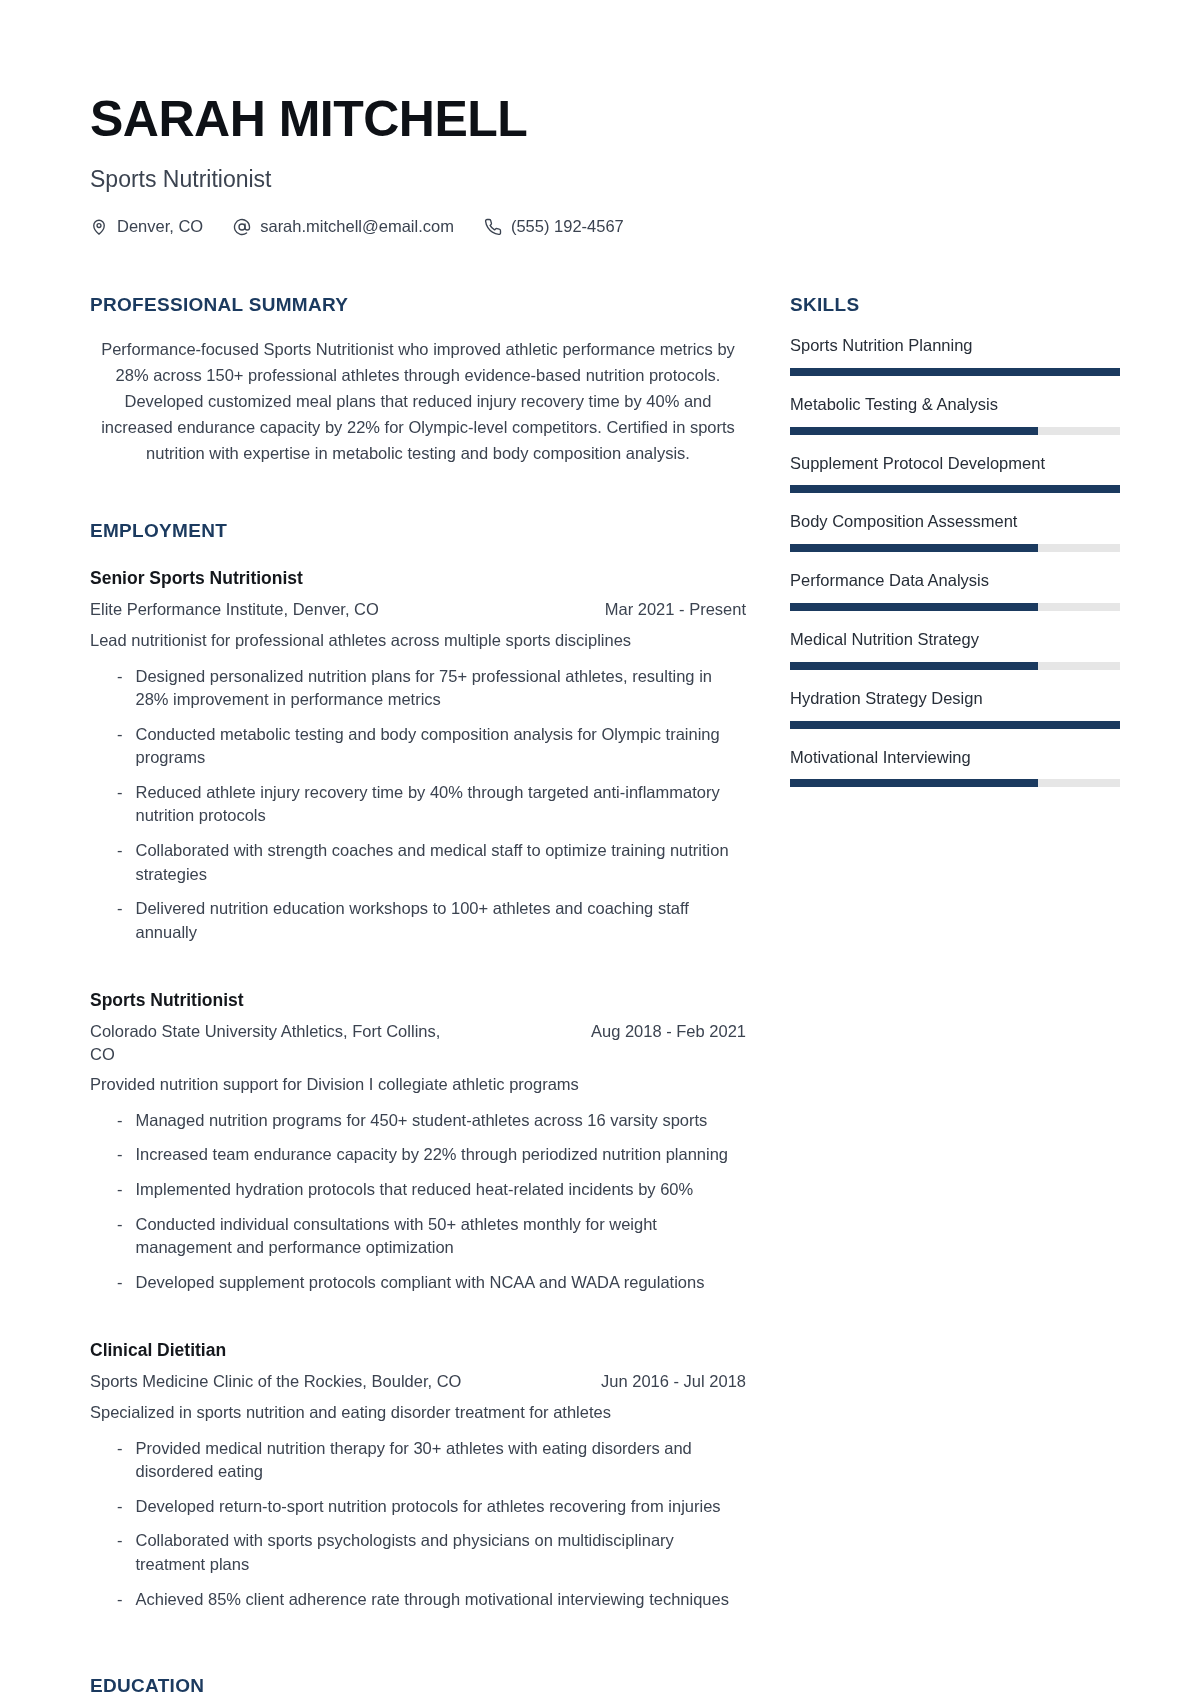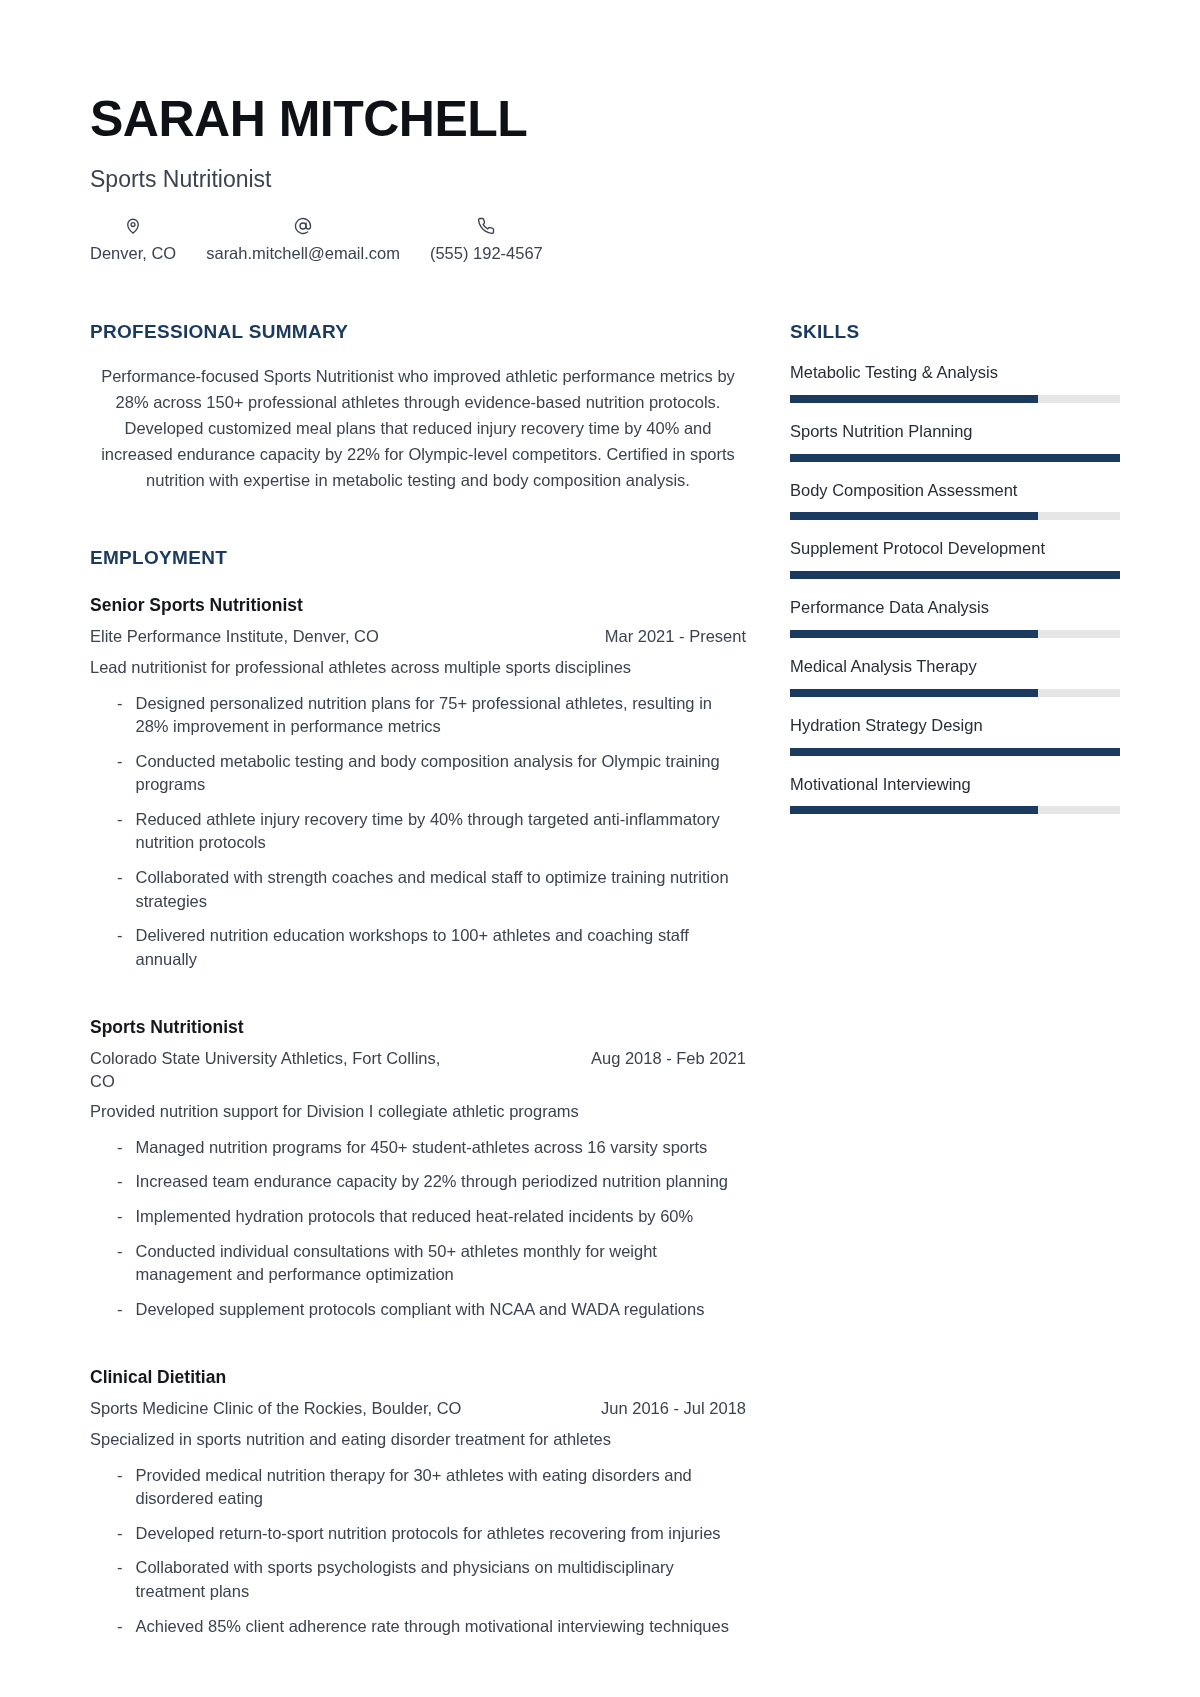--- a/index.html
+++ b/index.html
@@ -14,21 +14,21 @@
   
   .name {
     font-size:50px; font-weight:700; line-height:1;
     letter-spacing:-0.5px; color:var(--name, #0e1116);
   }
   .person-title { margin-top:22px; font-size:23px; font-weight:400; color:var(--text, #3b4350); }
   .contact-row {
     margin-top:24px; display:flex; align-items:center; gap:30px;
     font-size:16.5px; color:var(--text, #3b4350);
   }
-  .contact-item { display:flex; align-items:center; gap:9px;flex-direction:column; }
+  .contact-item { display:flex; align-items:center; gap:9px; }
   .contact-item svg { width:18px; height:18px; stroke:var(--text, #3b4350); fill:none; stroke-width:1.8; stroke-linecap:round; stroke-linejoin:round; display:block; }
 
   
   .columns { display:flex; margin-top:58px; align-items:flex-start; }
   .col-left  { flex:none; width:656px; }
   .col-right { flex:none; width:330px; margin-left:44px; }
 
   .section-heading {
     font-size:19px; font-weight:700; letter-spacing:0.3px;
     color:var(--accent, #1b3a5f);
@@ -205,51 +205,51 @@
 
       </section>
 
     </div>
 
     <aside class="col-right">
       <section>
         <h2 class="section-heading">SKILLS</h2>
 
         <div class="skill">
+          <div class="skill-name">Sports Nutrition Planning</div>
+          <div class="skill-track">
+              <div class="skill-fill" style="width: 100%;"></div>
+            </div>
+        </div>
+        <div class="skill">
           <div class="skill-name">Metabolic Testing &amp; Analysis</div>
           <div class="skill-track">
               <div class="skill-fill" style="width: 75%;"></div>
             </div>
         </div>
         <div class="skill">
-          <div class="skill-name">Sports Nutrition Planning</div>
+          <div class="skill-name">Supplement Protocol Development</div>
           <div class="skill-track">
               <div class="skill-fill" style="width: 100%;"></div>
             </div>
         </div>
         <div class="skill">
           <div class="skill-name">Body Composition Assessment</div>
           <div class="skill-track">
               <div class="skill-fill" style="width: 75%;"></div>
             </div>
         </div>
         <div class="skill">
-          <div class="skill-name">Supplement Protocol Development</div>
-          <div class="skill-track">
-              <div class="skill-fill" style="width: 100%;"></div>
-            </div>
-        </div>
-        <div class="skill">
           <div class="skill-name">Performance Data Analysis</div>
           <div class="skill-track">
               <div class="skill-fill" style="width: 75%;"></div>
             </div>
         </div>
         <div class="skill">
-          <div class="skill-name">Medical Analysis Therapy</div>
+          <div class="skill-name">Medical Nutrition Strategy</div>
           <div class="skill-track">
               <div class="skill-fill" style="width: 75%;"></div>
             </div>
         </div>
         <div class="skill">
           <div class="skill-name">Hydration Strategy Design</div>
           <div class="skill-track">
               <div class="skill-fill" style="width: 100%;"></div>
             </div>
         </div>

